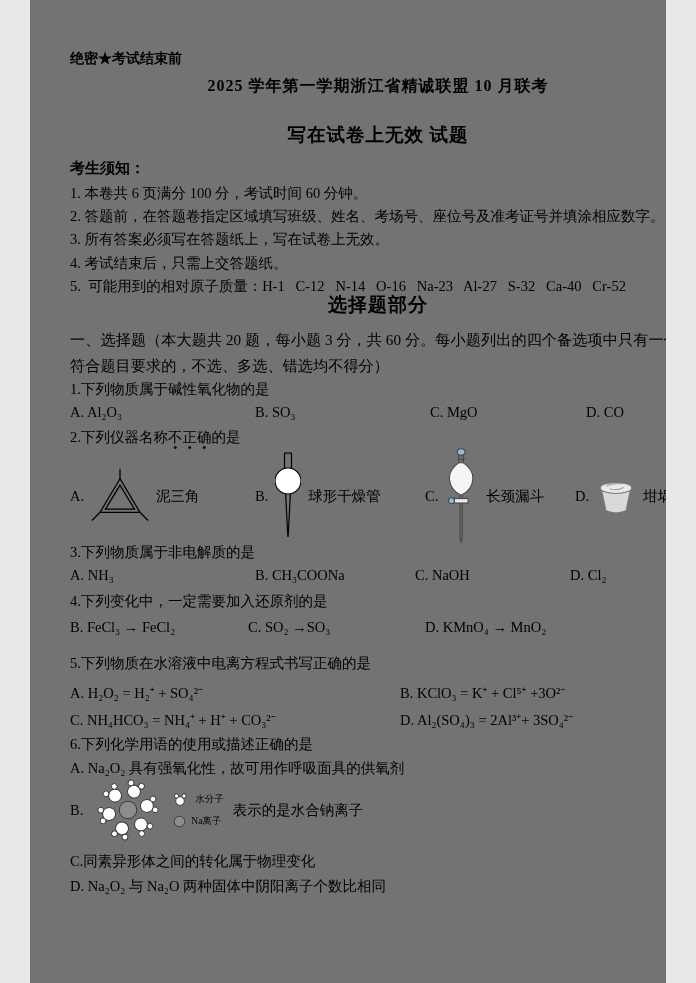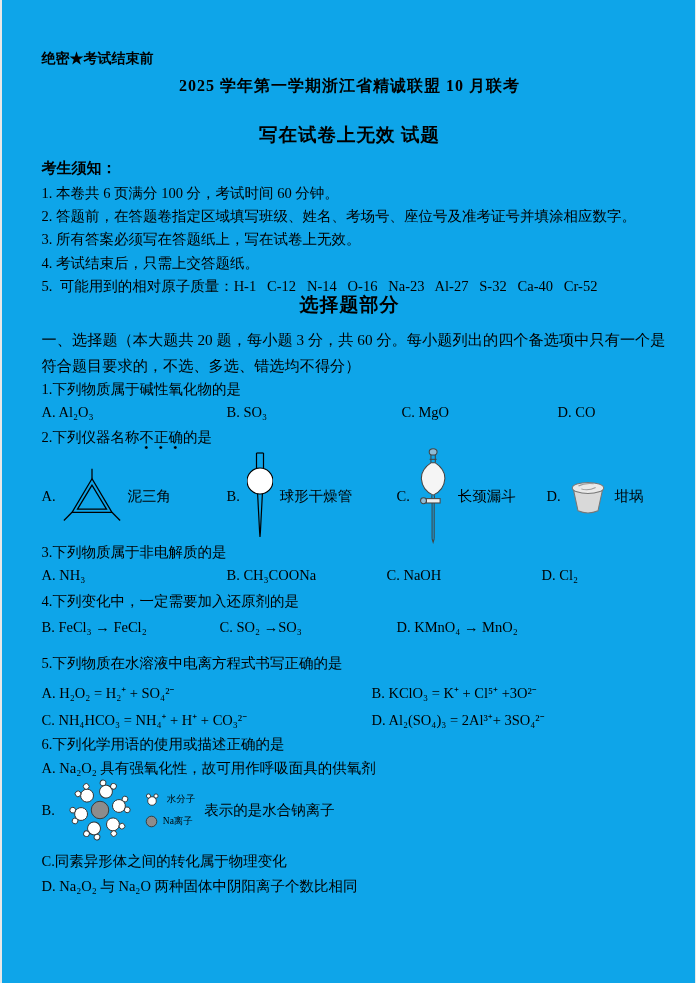--- a/index.html
+++ b/index.html
@@ -1,20 +1,20 @@
 <!DOCTYPE html>
 <html><head>
 <meta charset="utf-8">
 <style>
   * { margin:0; padding:0; box-sizing:border-box; }
   html,body { background:#e8e8e8; }
   body { font-family:"Liberation Serif","DejaVu Serif",serif; color:#000; }
   .page {
-    position:relative; width:693px; height:983px; margin:0 auto;
-    background:#0ea5e9; overflow:hidden;
+    position:relative; width:636px; height:983px; margin:0 auto;
+    background:#737373; overflow:hidden;
     font-size:14.5px;
   }
   .abs { position:absolute; }
   .center { left:0; width:696px; text-align:center; }
   .secrecy { top:50px; left:40px; font-weight:bold; font-size:14px; }
   .title1 { top:76px; font-weight:bold; font-size:16px; letter-spacing:1px; }
   .title2 { top:122px; font-weight:bold; font-size:18.5px; letter-spacing:1px; }
   .notice-heading { top:159px; left:40px; font-weight:bold; font-size:15px; }
   .notice-list { top:182px; left:40px; width:632px; }
   .notice-list .n-item { line-height:23.2px; white-space:pre-wrap; }

